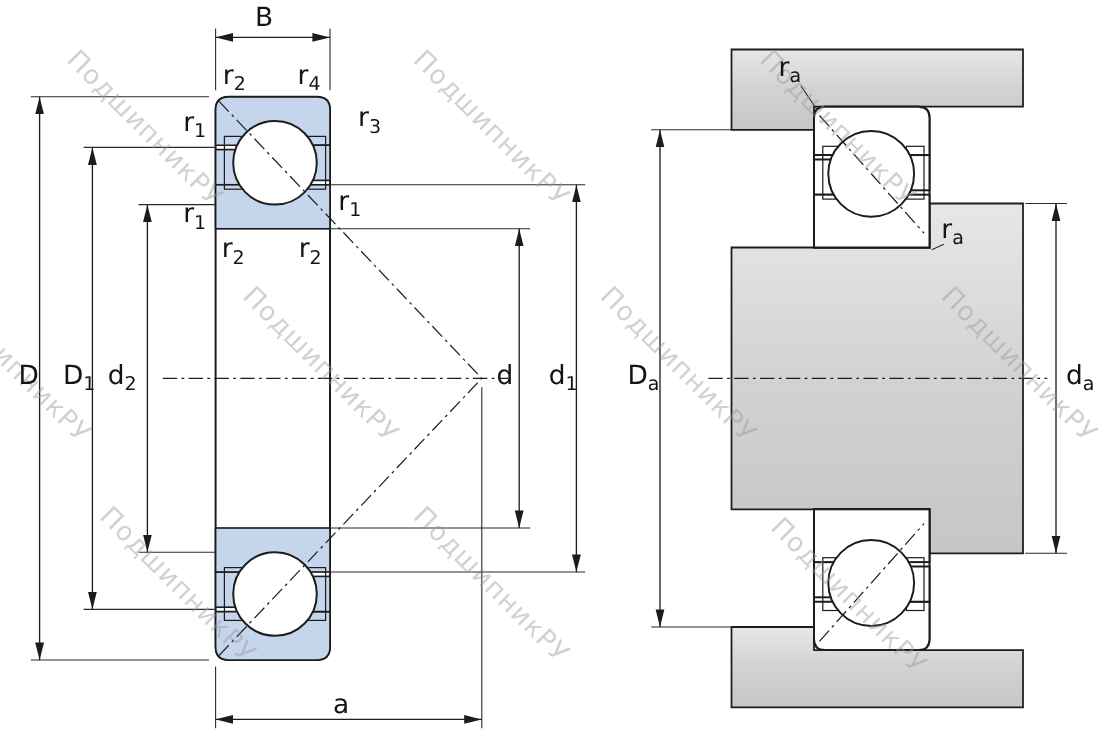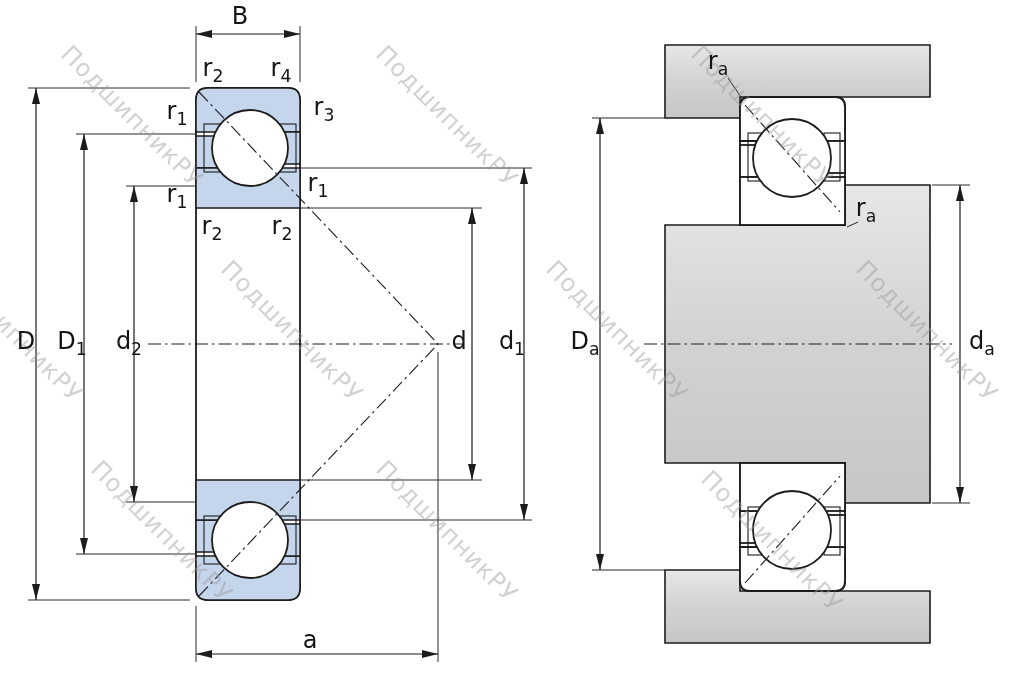--- a/index.html
+++ b/index.html
@@ -158,28 +158,28 @@
     <div class="wm" style="left:390px;top:455px">ПодшипникРУ</div>
     <div class="wm" style="left:715px;top:465px">ПодшипникРУ</div>
   </div>
 
   <div class="lbl-layer">
 
     <div class="lbl" style="left:240px;top:19px"><span>B</span><sub></sub></div>
     <div class="lbl" style="left:213px;top:71px"><span>r</span><sub>2</sub></div>
     <div class="lbl" style="left:281px;top:71px"><span>r</span><sub>4</sub></div>
     <div class="lbl" style="left:177px;top:114px"><span>r</span><sub>1</sub></div>
-    <div class="lbl" style="left:324px;top:110px"><span>r</span><sub>3</sub></div>
+    <div class="lbl" style="left:336px;top:110px"><span>r</span><sub>3</sub></div>
     <div class="lbl" style="left:177px;top:197px"><span>r</span><sub>1</sub></div>
     <div class="lbl" style="left:318px;top:186px"><span>r</span><sub>1</sub></div>
     <div class="lbl" style="left:212px;top:229px"><span>r</span><sub>2</sub></div>
     <div class="lbl" style="left:282px;top:229px"><span>r</span><sub>2</sub></div>
     <div class="lbl" style="left:26px;top:344px"><span>D</span><sub></sub></div>
     <div class="lbl" style="left:72px;top:344px"><span>D</span><sub>1</sub></div>
-    <div class="lbl" style="left:129px;top:344px"><span>d</span><sub>2</sub></div>
+    <div class="lbl" style="left:111px;top:344px"><span>d</span><sub>2</sub></div>
     <div class="lbl" style="left:459px;top:344px"><span>d</span><sub></sub></div>
     <div class="lbl" style="left:512px;top:344px"><span>d</span><sub>1</sub></div>
     <div class="lbl" style="left:310px;top:643px"><span>a</span><sub></sub></div>
 
     <div class="lbl" style="left:718px;top:64px"><span>r</span><sub>a</sub></div>
     <div class="lbl" style="left:866px;top:211px"><span>r</span><sub>a</sub></div>
     <div class="lbl" style="left:585px;top:344px"><span>D</span><sub>a</sub></div>
     <div class="lbl" style="left:982px;top:344px"><span>d</span><sub>a</sub></div>
   </div>
 

